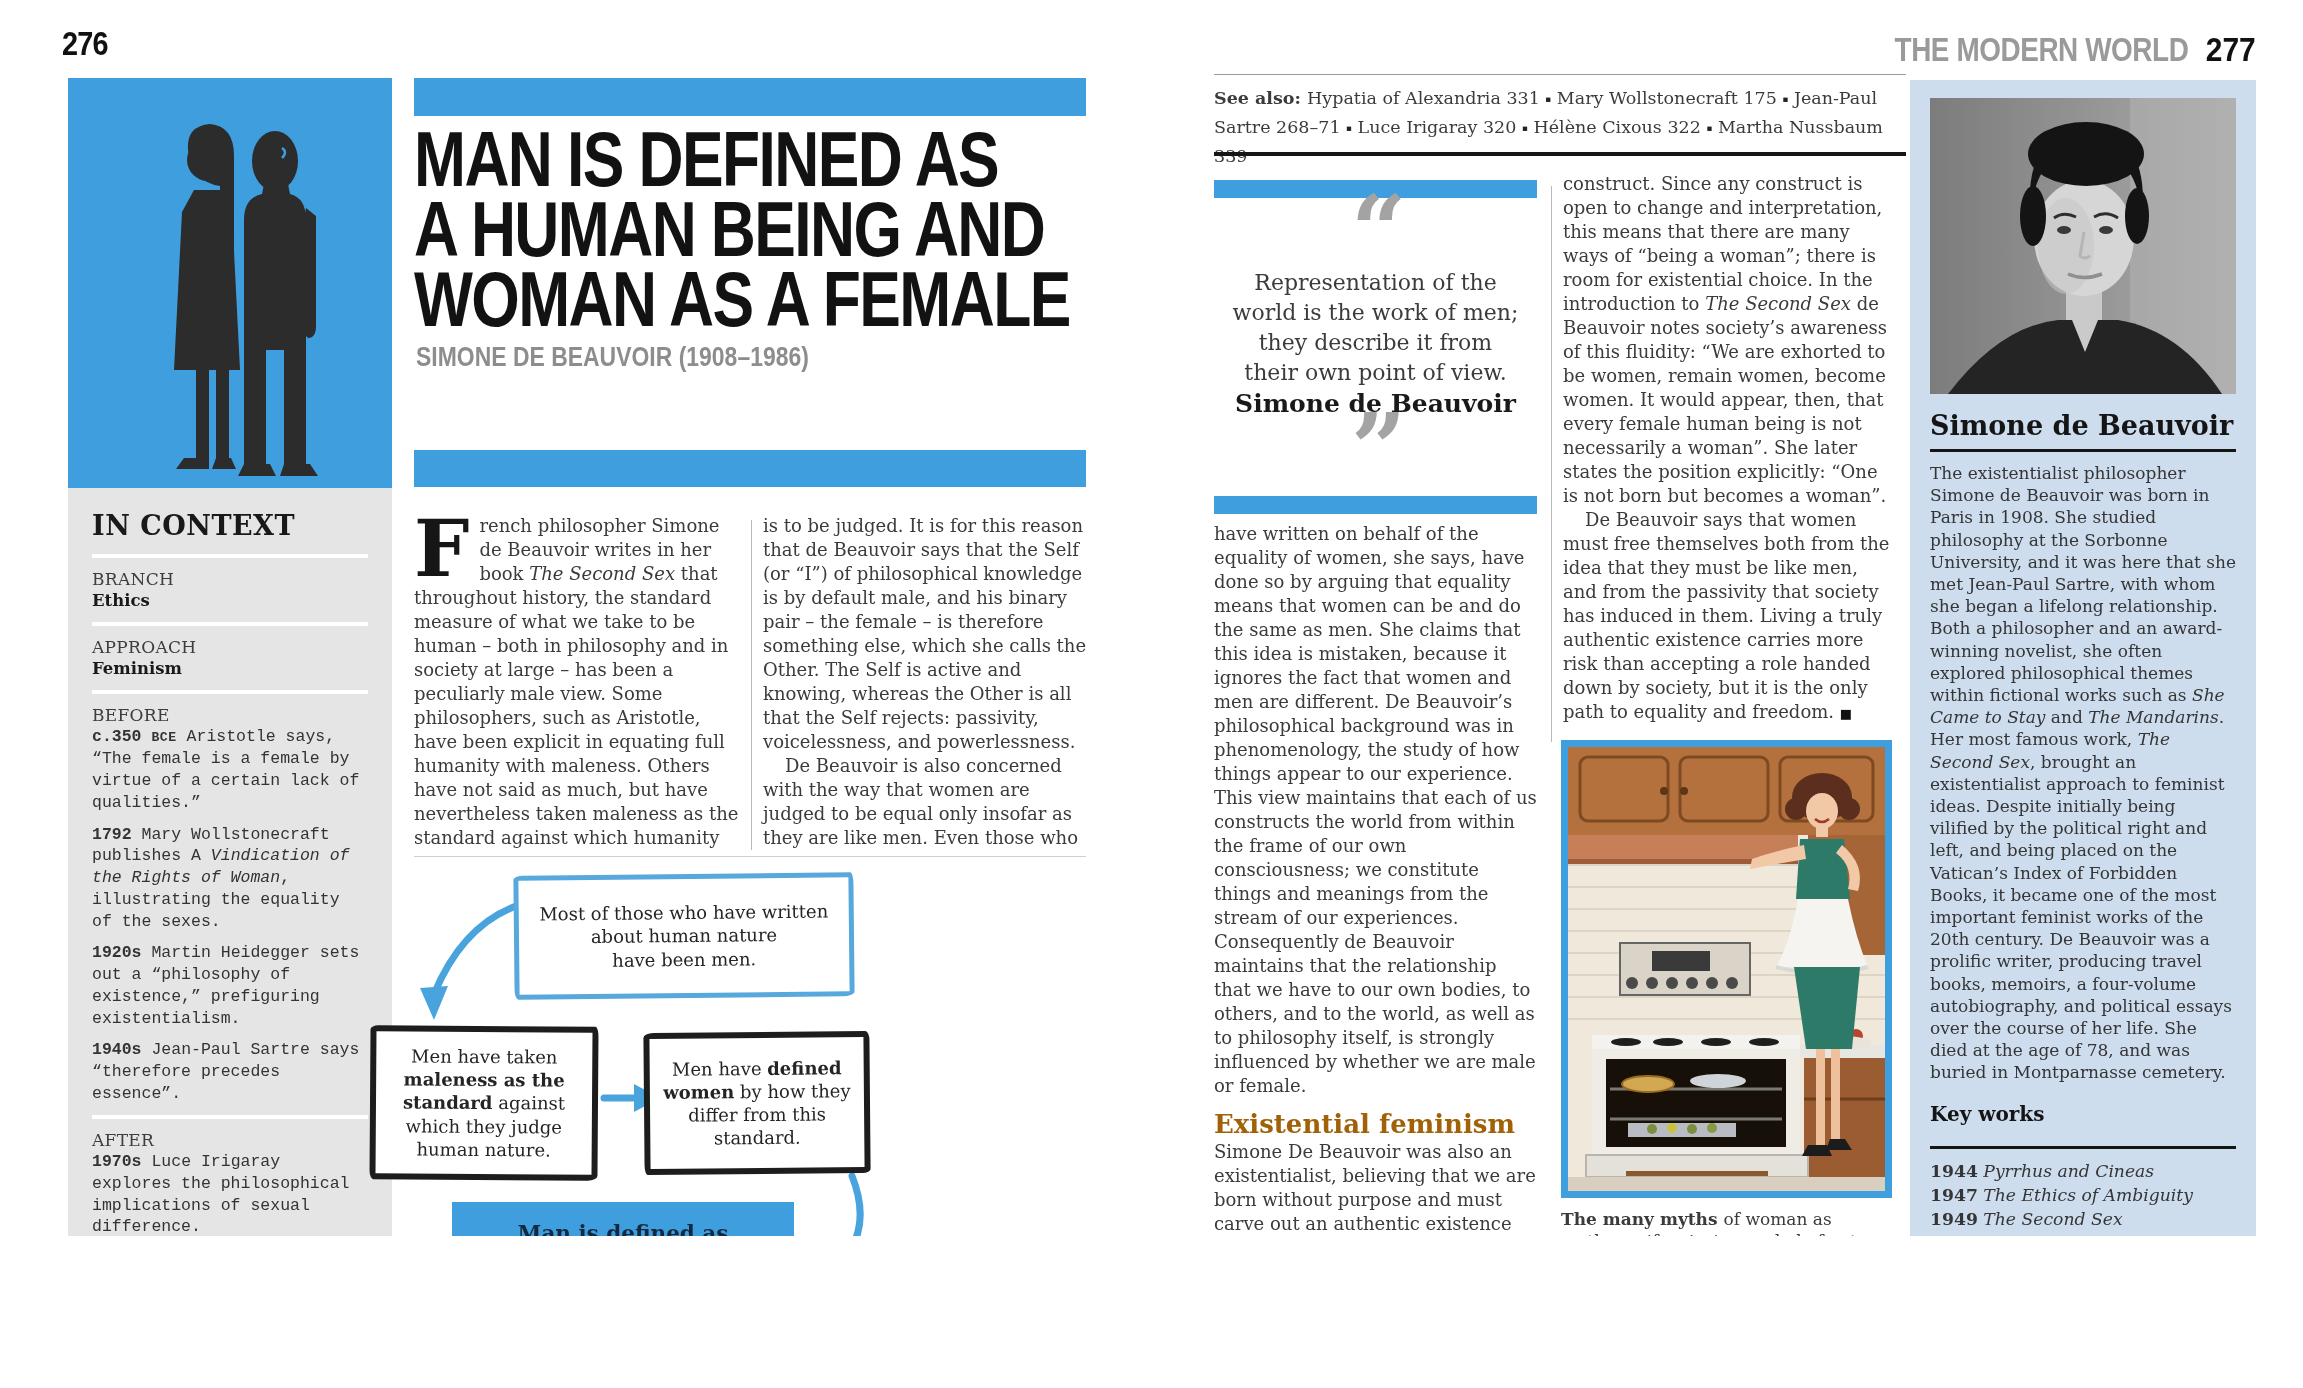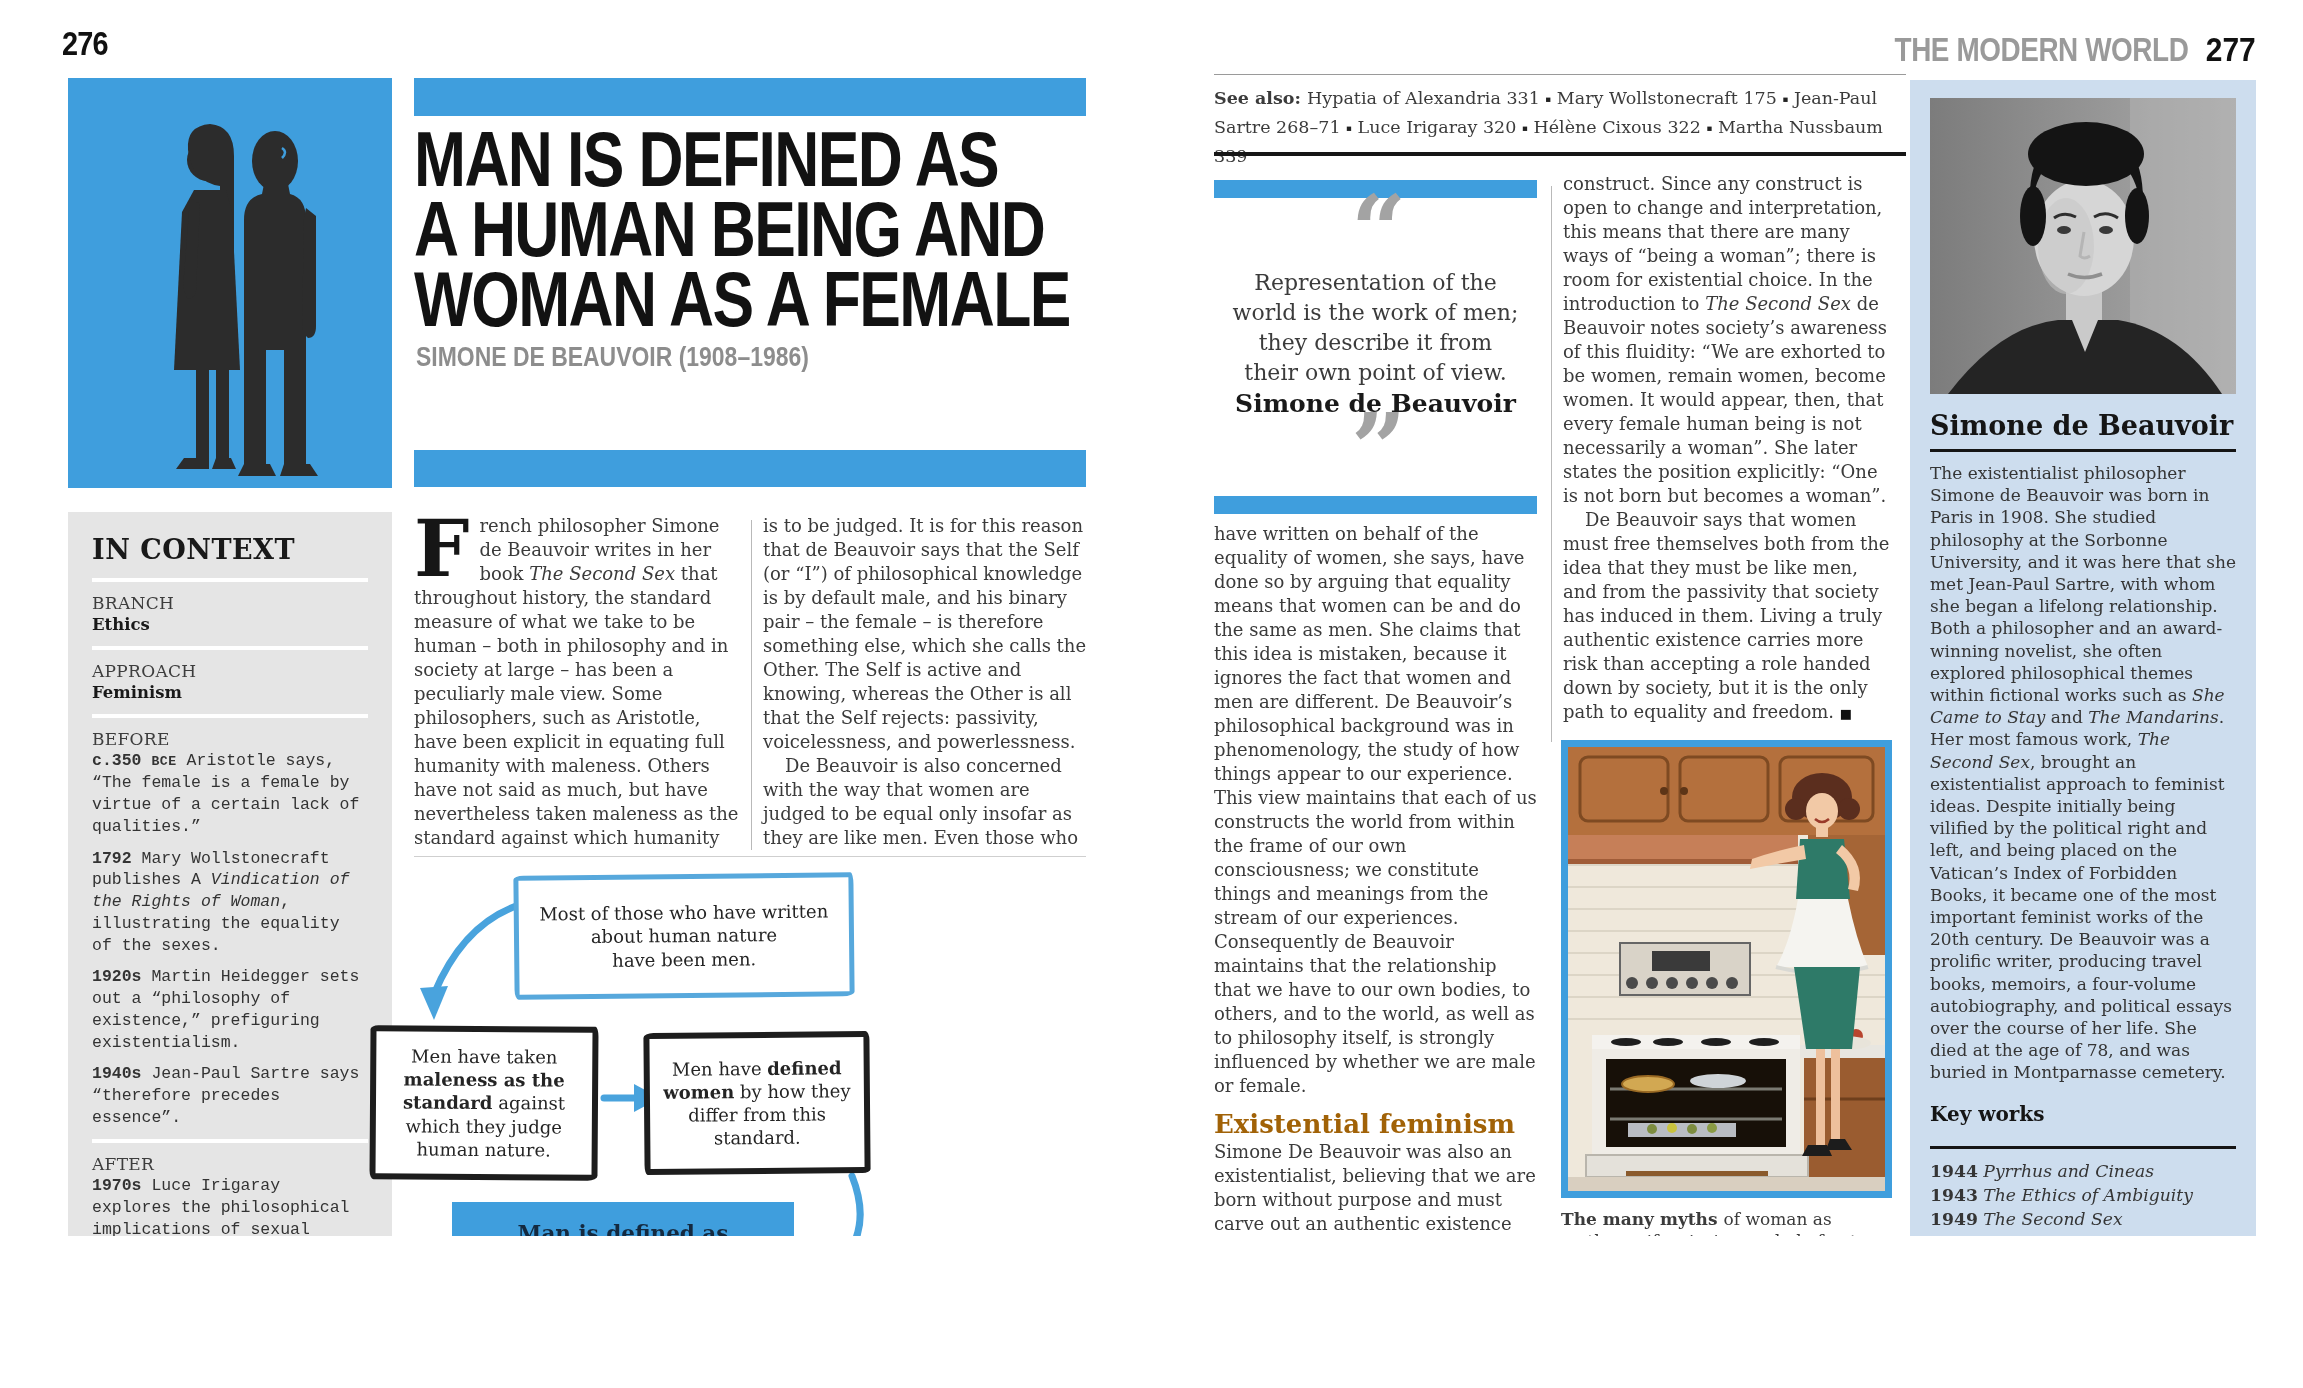--- a/index.html
+++ b/index.html
@@ -16,21 +16,21 @@
   
   .bluebar{background:#3f9edd;}
   #illus{left:68px;top:78px;width:324px;height:410px;background:#3f9edd;}
   #bar-top{left:414px;top:78px;width:672px;height:38px;}
   #title{left:414px;top:124px;width:840px;color:#121212;}
   #title .tl{font-family:"Liberation Sans", sans-serif;font-weight:700;font-size:78px;line-height:70px;
              letter-spacing:-2px;transform:scaleX(.8);transform-origin:left center;white-space:nowrap;}
   #subtitle{left:416px;top:342px;font-family:"Liberation Sans", sans-serif;font-weight:700;font-size:27px;
             color:#8d8d8d;transform:scaleX(.85);transform-origin:left top;white-space:nowrap;letter-spacing:0;}
   #bar-mid{left:414px;top:450px;width:672px;height:37px;}
-  #incontext{left:68px;top:512px;width:324px;height:830px;background:#e5e5e5;box-sizing:border-box;
+  #incontext{left:68px;top:488px;width:324px;height:830px;background:#e5e5e5;box-sizing:border-box;
              padding:20px 24px;font-size:16.5px;line-height:1.32;color:#333;}
   #incontext .ic-head{font-size:27px;font-weight:700;letter-spacing:.5px;color:#191919;
                       padding-bottom:10px;border-bottom:4px solid #fff;}
   #incontext .row{padding:10px 0;border-bottom:4px solid #fff;}
   #incontext .lbl{color:#3d3d3d;font-size:17px;letter-spacing:.3px;}
   #incontext .val{font-weight:700;color:#191919;}
   #incontext .blk{padding-top:10px;}
   #incontext .blk.rule{border-top:4px solid #fff;margin-top:10px;}
   #incontext p{margin:0 0 10px 0;font-family:Liberation Mono, monospace;}
   .bodycol{font-size:18px;line-height:24px;color:#3b3b3b;text-align:left;}
@@ -357,21 +357,21 @@
     <div class="rule"></div>
     <div class="biotext"><span>The existentialist philosopher Simone de Beauvoir was born in Paris in 1908. She studied philosophy at the Sorbonne University, and it was here that she met Jean-Paul Sartre, with whom she began a lifelong relationship. Both a philosopher and an award-winning novelist, she often explored philosophical themes within fictional works such as </span><span class="i">She Came to Stay</span><span> and </span><span class="i">The Mandarins</span><span>. Her most famous work, </span><span class="i">The Second Sex</span><span>, brought an existentialist approach to feminist ideas. Despite initially being vilified by the political right and left, and being placed on the Vatican’s Index of Forbidden Books, it became one of the most important feminist works of the 20th century. De Beauvoir was a prolific writer, producing travel books, memoirs, a four-volume autobiography, and political essays over the course of her life. She died at the age of 78, and was buried in Montparnasse cemetery.</span></div>
     <div class="kw-head">Key works</div>
     <div class="rule"></div>
     <div style="margin-top:10px;">
       <div class="kw-item">
         <span class="b">1944</span>
         <span class="i">Pyrrhus and Cineas</span>
       </div>
       <div class="kw-item">
-        <span class="b">1943</span>
+        <span class="b">1947</span>
         <span class="i">The Ethics of Ambiguity</span>
       </div>
       <div class="kw-item">
         <span class="b">1949</span>
         <span class="i">The Second Sex</span>
       </div>
       <div class="kw-item">
         <span class="b">1954</span>
         <span class="i">The Mandarins</span>
       </div>

